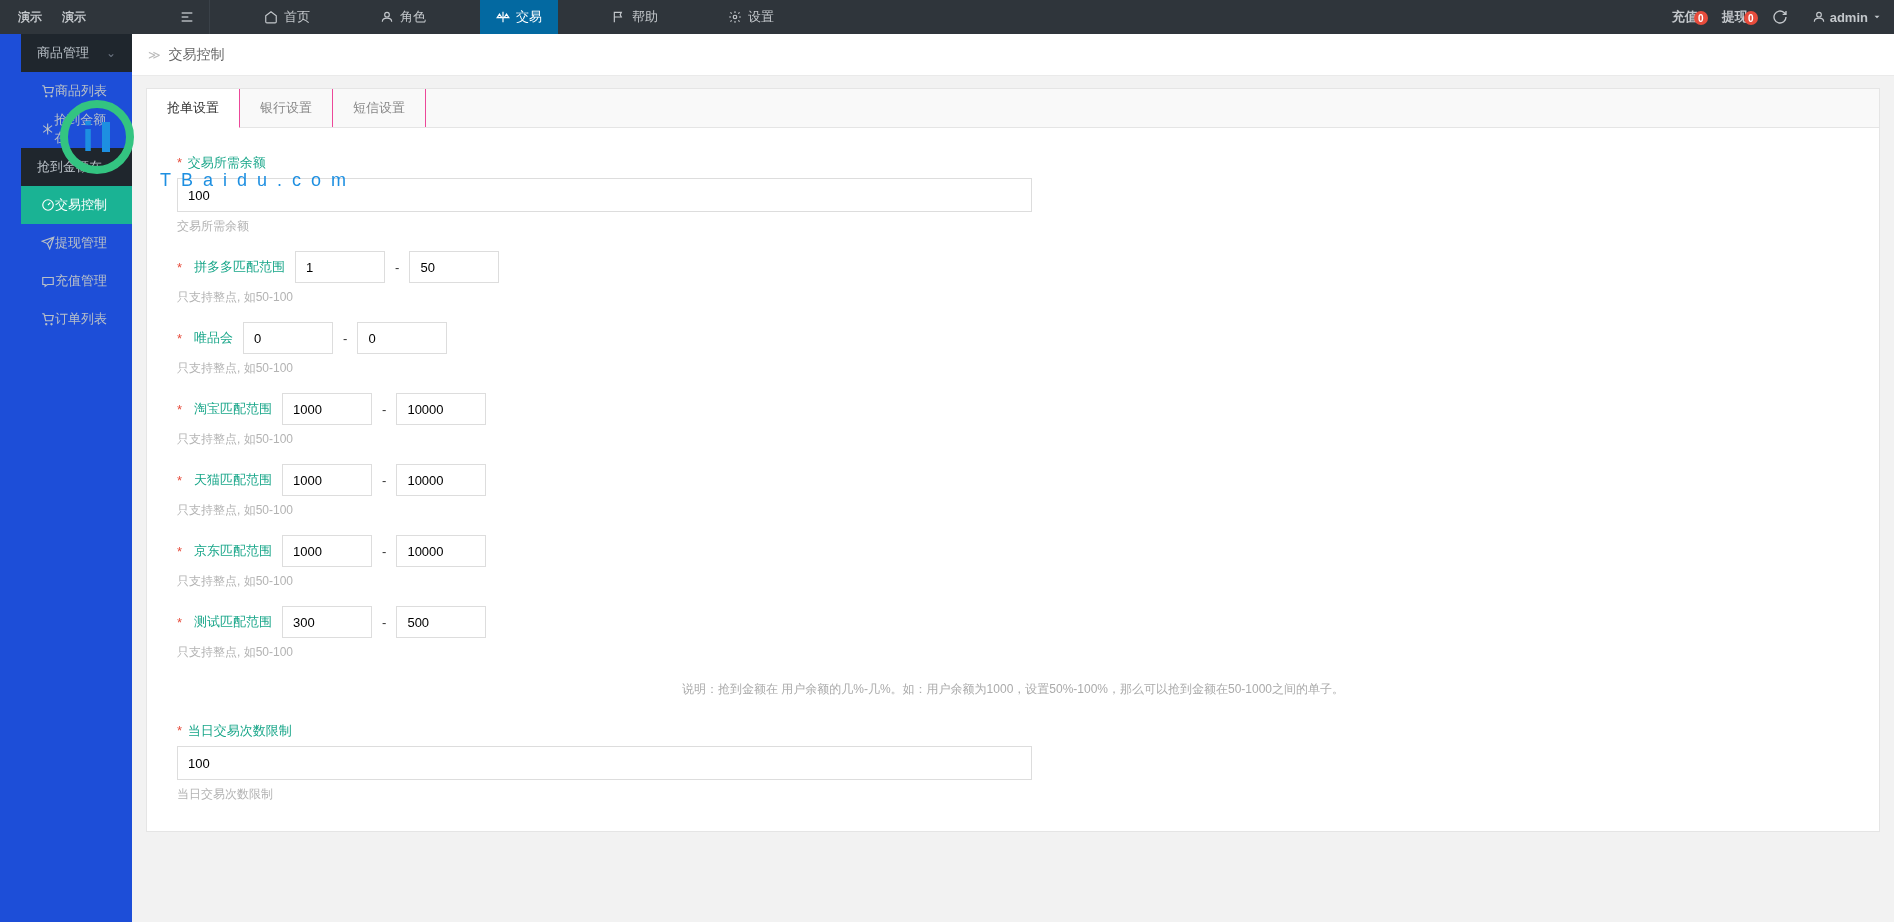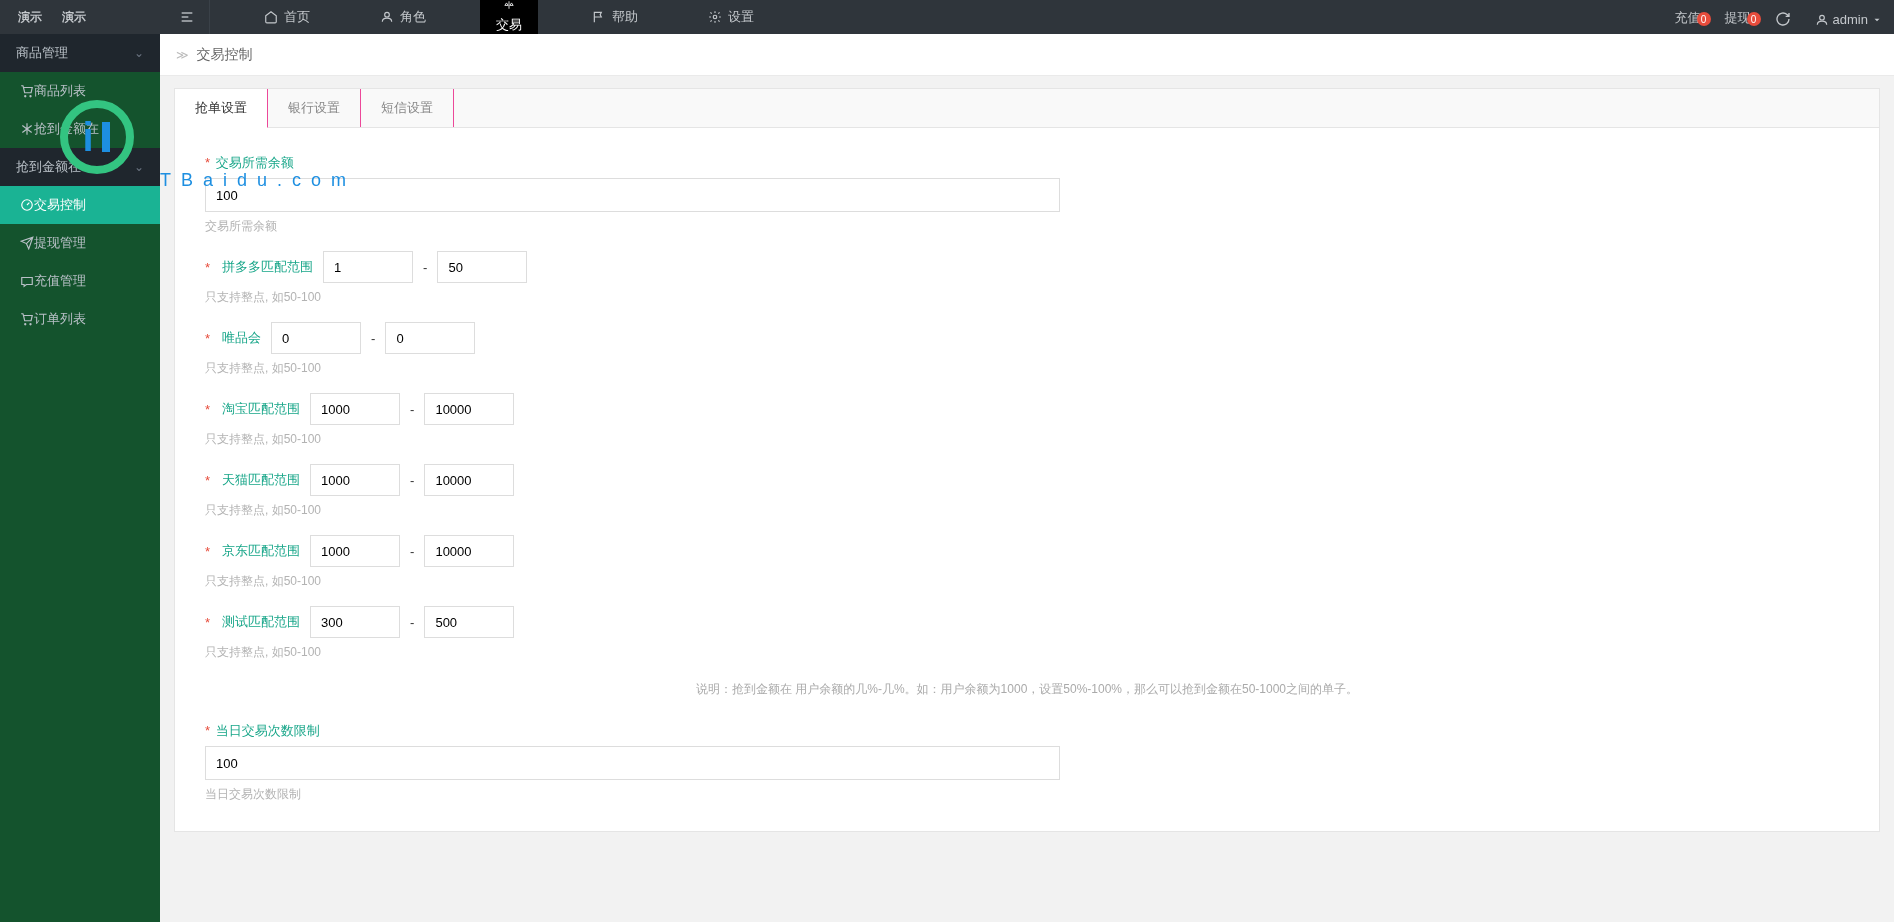--- a/index.html
+++ b/index.html
@@ -2,27 +2,27 @@
 <html><head>
 <meta charset="utf-8">
 <style>
 * { margin: 0; padding: 0; box-sizing: border-box; }
 body { font-family: "Microsoft YaHei", Arial, sans-serif; font-size: 13px; background: #f2f2f2; color: #333; }
 .topbar { height: 34px; background: #2f353b; display: flex; align-items: center; color: #c4c8cc; }
 .logo-area { width: 164px; padding-left: 18px; font-size: 12px; display: flex; align-items: center; gap: 20px; font-weight: bold; }
 .topnav { display: flex; align-items: stretch; height: 34px; gap: 38px; }
 .topnav .menu-toggle { width: 46px; display: flex; align-items: center; justify-content: center; cursor: pointer; border-right: 1px solid #3a4148; }
 .topnav .item { padding: 0 16px; display: flex; align-items: center; gap: 6px; cursor: pointer; font-size: 13px; }
-.topnav .item.active { background: #000000; color: #fff; flex-direction: column; }
+.topnav .item.active { background: #0369a1; color: #fff; }
 .topnav .item svg { width: 14px; height: 14px; }
-.top-right { margin-left: auto; display: flex; align-items: flex-end; height: 20px; }
+.top-right { margin-left: auto; display: flex; align-items: center; height: 20px; font-weight: bold; }
 .top-right .ritem { padding: 0 12px; display: flex; align-items: center; gap: 4px; cursor: pointer; position: relative; font-size: 13px; }
 .badge { position: absolute; top: 3px; right: 2px; min-width: 14px; height: 14px; border-radius: 7px; background: #e74c3c; color: #fff; font-size: 10px; display: flex; align-items: center; justify-content: center; padding: 0 3px; }
 .layout { display: flex; height: calc(100vh - 34px); }
-.sidebar { width: 160px; background: #14532d; color: #b9c0c7; overflow-y: auto; }
+.sidebar { width: 132px; background: #1d4ed8; color: #b9c0c7; overflow-y: auto; padding-left: 21px; }
 .sidebar .group-header { height: 38px; display: flex; align-items: center; justify-content: space-between; padding: 0 16px; font-size: 13px; cursor: pointer; background: #1f262d; }
 .sidebar .group-header .chev { font-size: 12px; color: #6a7380; }
 .sidebar .subitem { height: 38px; display: flex; align-items: center; padding: 0 16px 0 20px; font-size: 13px; cursor: pointer; }
 .sidebar .subitem.active { background: #1ab394; color: #fff; }
 .sidebar .subitem svg { width: 14px; height: 14px; }
 .main { flex: 1; display: flex; flex-direction: column; overflow: hidden; }
 .breadcrumb { height: 42px; background: #fff; display: flex; align-items: center; padding: 0 16px; font-size: 14px; color: #666; border-bottom: 1px solid #eaeaea; }
 .breadcrumb .arrow { margin-right: 8px; color: #bbb; font-size: 12px; }
 .content-wrap { flex: 1; padding: 12px 14px; overflow-y: auto; }
 .panel { background: #fff; border: 1px solid #e5e5e5; }

